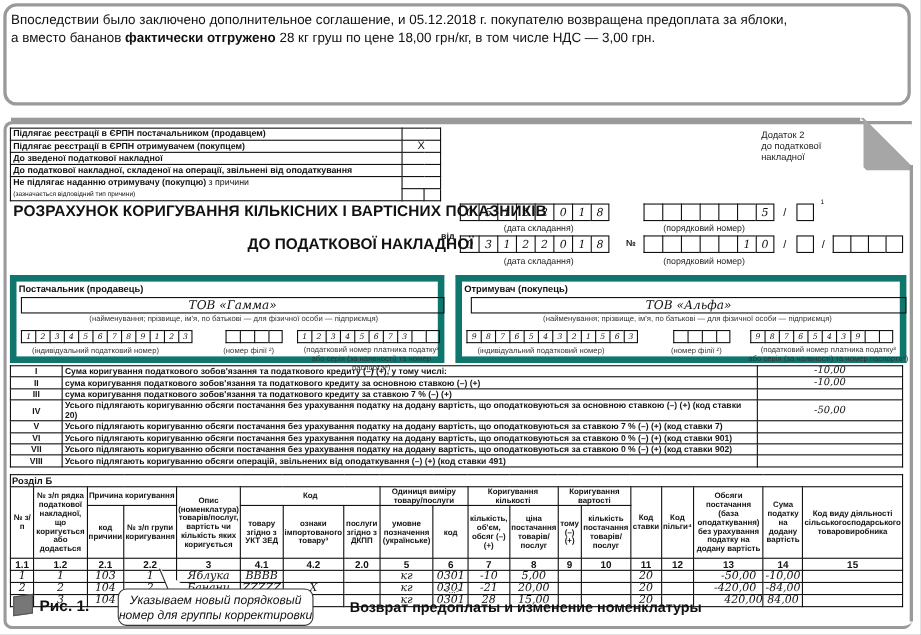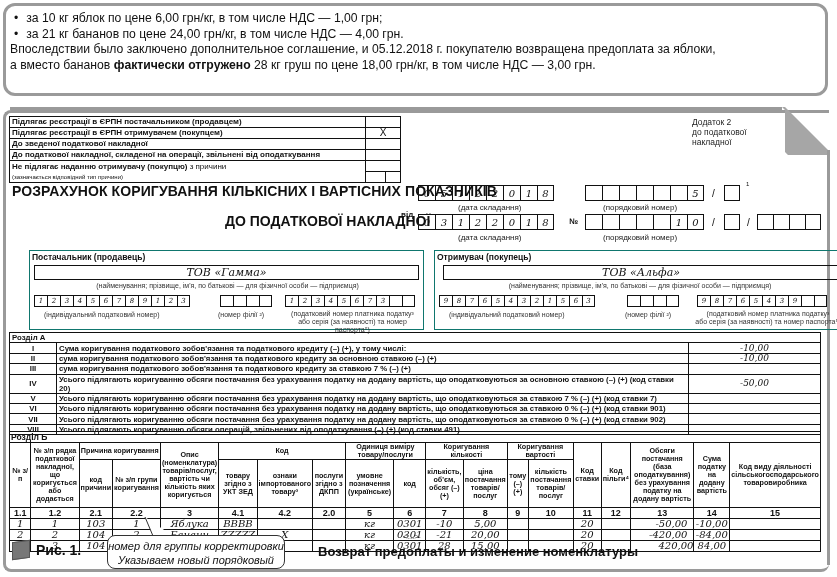--- a/index.html
+++ b/index.html
@@ -33,21 +33,21 @@
   .addendum { position: absolute; left: 692px; top: 117px; font-size: 8.5px; line-height: 10px; color: #222; }
   .title1 { position: absolute; left: 12px; top: 183px; font-size: 14px; font-weight: bold; letter-spacing: 0.1px; }
   .title2 { position: absolute; left: 225px; top: 213px; font-size: 14px; font-weight: bold; }
   .vid { position: absolute; font-size: 8px; font-weight: bold; }
 
   .cells { position: absolute; display: flex; }
   .cells span { border: 1px solid #111; border-right: none; height: 16px; text-align: center; font-size: 10px; line-height: 15px; }
   .cells span:last-child { border-right: 1px solid #111; }
   .cap { position: absolute; font-size: 8px; color: #222; }
 
-  .party { position: absolute; border: 1px solid #0f766e; height: 80px; margin-left: 20px; }
+  .party { position: absolute; border: 6px solid #0f766e; height: 80px; }
   .party-title { position: absolute; left: 2px; top: 1px; font-size: 8.5px; font-weight: bold; }
   .namebox { position: absolute; border: 1px solid #111; height: 15px; text-align: center; font-size: 11px; line-height: 14px; }
   .small { font-size: 7px; color: #333; text-align: center; }
   .cells.sm span { height: 12px; font-size: 7px; line-height: 11px; }
 
   
   .secA { position: absolute; left: 9px; top: 332px; width: 812px; font-size: 7.8px; font-weight: bold; }
   .secA td { height: 10.4px; line-height: 9px; padding: 0 2px; }
   .secA .num { width: 47px; text-align: center; }
   .secA .val { width: 132px; text-align: center; font-weight: normal; font-size: 9px; }
@@ -63,24 +63,20 @@
   .fig-icon { width: 18px; height: 18px; background: #777; transform: skewY(-8deg); border: 1px solid #555; }
   .bubble { position: absolute; left: 107px; top: 535px; width: 178px; height: 34px; border: 1px solid #333; border-radius: 8px; font-size: 11px; font-style: italic; text-align: center; line-height: 14px; padding-top: 3px; background: #fff; }
   .caption { position: absolute; left: 318px; top: 544px; font-weight: bold; font-size: 13px; }
   .pointer { position: absolute; left: 143px; top: 516px; }
   .dots { position: absolute; left: 403px; top: 532px; font-size: 8px; color:#333; }
 </style>
 </head>
 <body>
 
 <div class="cond">
-  <ul>
-    <li>за 10 кг яблок по цене 6,00 грн/кг, в том числе НДС — 1,00 грн;</li>
-    <li>за 21 кг бананов по цене 24,00 грн/кг, в том числе НДС — 4,00 грн.</li>
-  </ul>
   <div>Впоследствии было заключено дополнительное соглашение, и 05.12.2018 г. покупателю возвращена предоплата за яблоки,</div>
   <div><span>а вместо бананов </span><b>фактически отгружено</b><span> 28 кг груш по цене 18,00 грн/кг, в том числе НДС — 3,00 грн.</span></div>
 </div>
 
 <div class="frame"></div>
 <div class="frame-top"></div>
 <svg class="fold" viewBox="0 0 50 48">
   <polygon points="0,0 3,0 48,45 48,48 45,48 6,48 3,45 3,3" fill="#a6a6a6"></polygon>
 </svg>
 <div class="frame-right"></div>
@@ -268,23 +264,20 @@
       <span style="width:13px"></span>
   </div>
   <div class="small" style="position:absolute;left:258px;top:59px;width:150px;line-height:8px">
       <div>(податковий номер платника податку³</div>
       <div>або серія (за наявності) та номер паспорта⁵)</div>
     </div>
 </div>
 
 <table class="secA">
   <tbody>
-      <tr>
-        <td colspan="3">Розділ А</td>
-      </tr>
   <tr>
         <td class="num">I</td>
         <td>Сума коригування податкового зобов'язання та податкового кредиту (–) (+), у тому числі:</td>
         <td class="val hand">-10,00</td>
       </tr>
   <tr>
         <td class="num">II</td>
         <td>сума коригування податкового зобов'язання та податкового кредиту за основною ставкою (–) (+)</td>
         <td class="val hand">-10,00</td>
       </tr>
@@ -443,17 +436,17 @@
 
 <svg class="pointer" width="50" height="22">
   <polyline points="2,1 10,20 30,20" fill="#fff" stroke="#333" stroke-width="1"></polyline>
 </svg>
 
 <div class="fig">
   <span class="fig-icon"></span>
   <span>Рис. 1.</span>
 </div>
 <div class="bubble">
+  <div>Указываем новый порядковый</div>
   <div>номер для группы корректировки</div>
-  <div>Указываем новый порядковый</div>
 </div>
 <div class="dots">&lt;...&gt;</div>
 <div class="caption">Возврат предоплаты и изменение номенклатуры</div>
 
 </body></html>

